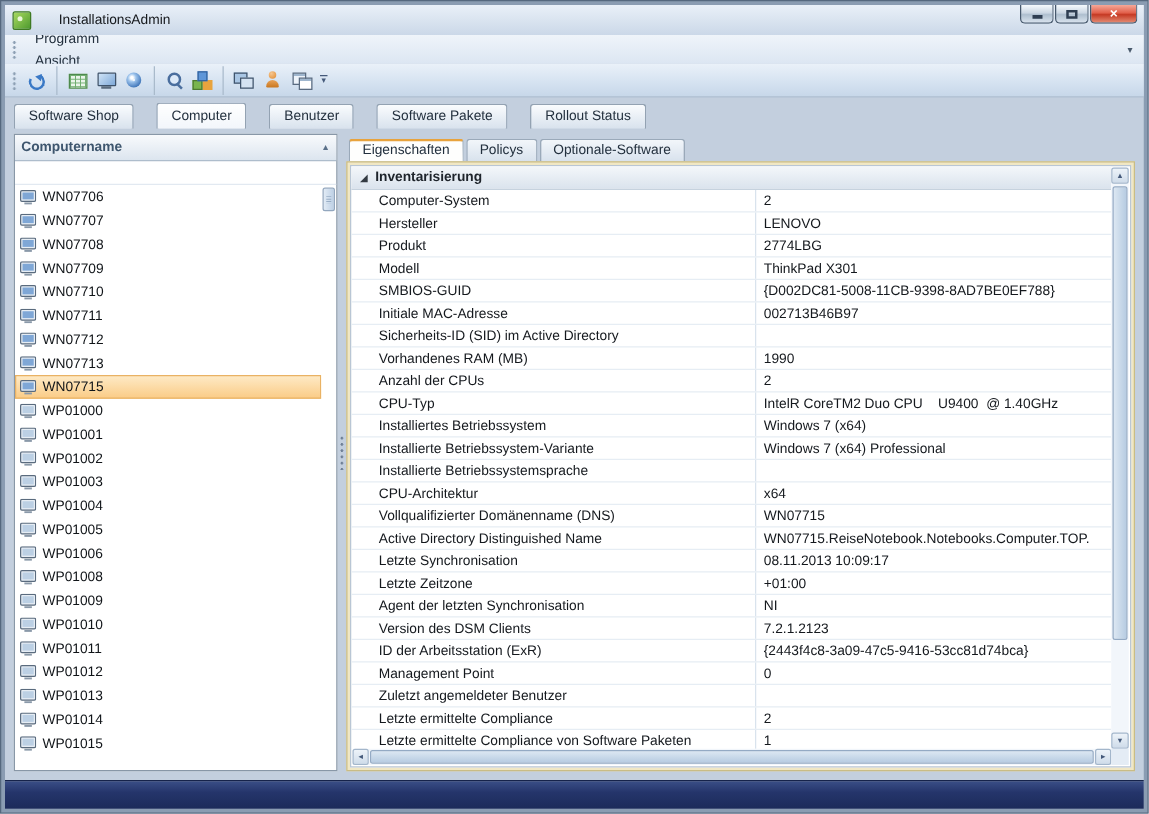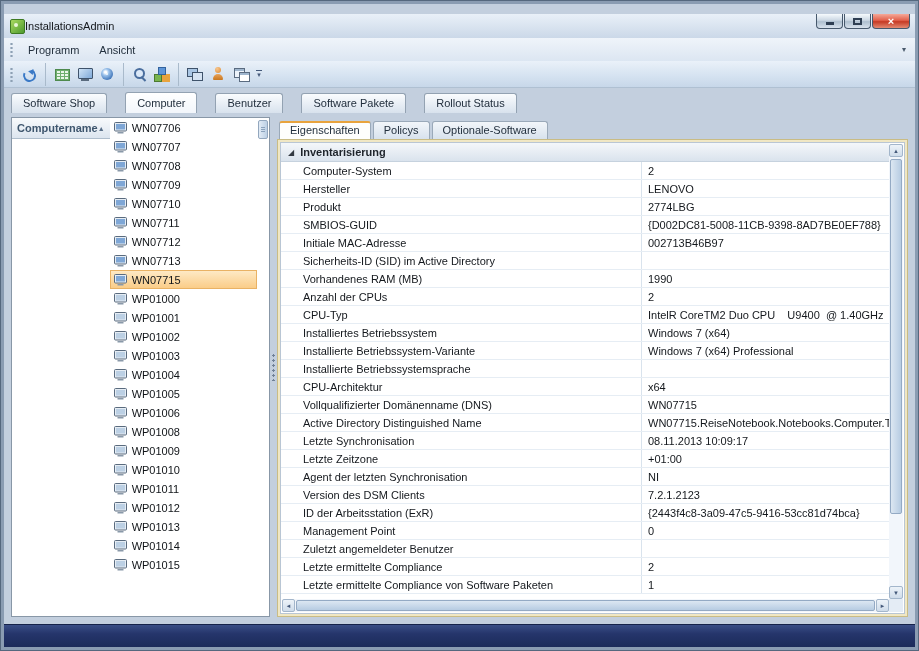--- a/index.html
+++ b/index.html
@@ -2,22 +2,22 @@
 <html><head>
 <meta charset="utf-8">
 <style>
   html,body{margin:0;padding:0;background:#FFFFFF;font-family:"Liberation Sans",sans-serif;}
   *{box-sizing:border-box;}
 
   .window{width:919px;height:651px;background:#8A9CB2;border:1px solid #55687E;padding:3px;position:relative;}
   .inner{width:100%;height:100%;display:flex;flex-direction:column;background:#C3CFDE;}
 
   
-  .titlebar{height:24px;display:flex;align-items:center;gap:0;padding:0 6px;position:relative;
-    background:linear-gradient(#E9F0F8,#CBD8E8);margin-top:10px;}
+  .titlebar{height:24px;display:flex;align-items:center;gap:22px;padding:0 6px;position:relative;
+    background:linear-gradient(#E9F0F8,#CBD8E8);}
   .app-icon{width:15px;height:15px;border-radius:2px;border:1px solid #3E7A22;position:relative;
     background:linear-gradient(135deg,#A8D960,#4E9A2E);}
   .app-icon::after{content:"";position:absolute;left:3px;top:3px;width:4px;height:4px;background:#E9F6D8;border-radius:50%;}
   .title-text{font-size:11px;color:#14171B;}
   .winbtns{position:absolute;top:0;right:5px;display:flex;gap:1px;}
   .winbtn{width:27px;height:15px;border:1px solid #46586C;border-top:none;border-radius:0 0 4px 4px;
     background:linear-gradient(#F6FAFD,#CBD7E3 45%,#AEBFCF 55%,#D8E2ED);display:flex;align-items:center;justify-content:center;cursor:default;}
   .winbtn .min-glyph{width:8px;height:3px;background:#2E3E52;margin-top:5px;}
   .winbtn .max-glyph{width:9px;height:7px;border:2px solid #2E3E52;}
   .winbtn.close{width:38px;background:linear-gradient(#F5A898,#E2604B 45%,#C53A24 55%,#E48A72);}
@@ -64,21 +64,21 @@
   
   .tabstrip{height:25px;display:flex;align-items:flex-end;gap:18px;padding:3px 0 0 7px;}
   .tab{font-size:11px;color:#23303E;padding:3px 11px 4px;border:1px solid #93A2B2;border-bottom:none;
     border-radius:3px 3px 0 0;background:linear-gradient(#FAFCFE,#D8E2ED);white-space:nowrap;}
   .tab.active{background:linear-gradient(#FFFFFF,#F2F6FB);padding-top:4px;margin-top:-1px;}
 
   
   .content{flex:1;min-height:0;display:flex;padding:4px 7px 7px;}
 
   
-  .left-panel{width:259px;background:#FFFFFF;border:1px solid #8897A7;display:flex;flex-direction:row;}
+  .left-panel{width:259px;background:#FFFFFF;border:1px solid #8897A7;display:flex;flex-direction:column;}
   .lp-header{height:21px;flex:none;display:flex;align-items:center;padding:0 5px;
     background:linear-gradient(#F8FAFC,#DCE5EF);border-bottom:1px solid #AEBDCC;}
   .lp-header-label{font-size:11px;font-weight:bold;color:#3E566E;}
   .lp-sort{margin-left:auto;font-size:7px;color:#5A7089;}
   .lp-filter{height:19px;flex:none;border-bottom:1px solid #E2E9F1;}
   .lp-list{flex:1;min-height:0;position:relative;overflow:hidden;padding-right:12px;}
   .lrow{height:19px;display:flex;align-items:center;gap:5px;padding:0 4px;font-size:11px;color:#101418;}
   .lrow.selected{background:linear-gradient(#FEEBC8,#FACB85);box-shadow:inset 0 0 0 1px #E9B264;}
   .pc-icon{flex:none;}
   .pc-icon .frame{fill:#E6EDF4;stroke:#5A6B7E;stroke-width:1;}
@@ -102,21 +102,21 @@
     border-radius:3px 3px 0 0;background:linear-gradient(#F2F6FA,#D8E2ED);}
   .rp-tab.active{background:#FEFEFD;border-top:2px solid #E8A33D;padding-top:1px;}
   .rp-body{flex:1;min-height:0;background:#F0E7C4;border:1px solid #C9BC85;padding:2px;}
   .grid{height:100%;background:#FFFFFF;border:1px solid #B9C6D4;position:relative;overflow:hidden;}
   .grid-main{position:absolute;left:0;top:0;right:15px;bottom:14px;overflow:hidden;}
   .group-header{height:19px;display:flex;align-items:center;gap:6px;padding-left:7px;
     background:linear-gradient(#F4F7FA,#DAE3ED);border-bottom:1px solid #C6D2DE;}
   .group-expander{font-size:8px;color:#333A42;}
   .group-label{font-size:11px;font-weight:bold;color:#1E242B;}
   .prow{height:18px;display:flex;border-bottom:1px solid #E6EDF4;font-size:11px;color:#14181D;}
-  .pname{width:361px;flex:none;display:flex;align-items:center;padding-left:22px;border-right:1px solid #D9E3ED;
+  .pname{width:324px;flex:none;display:flex;align-items:center;padding-left:22px;border-right:1px solid #D9E3ED;
     overflow:hidden;white-space:nowrap;}
   .pvalue{flex:1;display:flex;align-items:center;padding-left:6px;overflow:hidden;white-space:pre;}
 
   
   .vscroll{position:absolute;top:1px;right:1px;bottom:14px;width:14px;background:#F2F6FB;}
   .hscroll{position:absolute;left:1px;right:15px;bottom:1px;height:13px;background:#F2F6FB;display:flex;align-items:center;}
   .sb-btn{width:13px;height:13px;flex:none;display:flex;align-items:center;justify-content:center;
     font-size:6px;color:#44597A;border:1px solid #A3B6CB;border-radius:2px;
     background:linear-gradient(#EDF3F9,#CFDCEA);}
   .vscroll .sb-btn{width:14px;}
@@ -148,21 +148,21 @@
             <span class="max-glyph"></span>
           </div>
         <div class="winbtn close">
             <span class="x-glyph">×</span>
           </div>
       </div>
     </div>
 
     <div class="menubar">
       <span class="grip-v"></span>
-      <div style="display:flex;">
+      <div style="display:flex;flex-direction:column;">
 
       <span class="menu-item"><span>Programm</span></span>
           <span class="menu-item"><span>Ansicht</span></span>
         </div>
       <span class="overflow-right">▾</span>
     </div>
 
     <div class="toolbar">
       <span class="grip-v"></span>
       <div style="display:flex;align-items:center;">
@@ -444,20 +444,24 @@
                     <div class="pname">Computer-System</div>
                     <div class="pvalue">2</div>
                   </div>
                   <div class="prow">
                     <div class="pname">Hersteller</div>
                     <div class="pvalue">LENOVO</div>
                   </div>
                   <div class="prow">
                     <div class="pname">Produkt</div>
                     <div class="pvalue">2774LBG</div>
+                  </div>
+                  <div class="prow">
+                    <div class="pname">Modell</div>
+                    <div class="pvalue">ThinkPad X301</div>
                   </div>
                   <div class="prow">
                     <div class="pname">SMBIOS-GUID</div>
                     <div class="pvalue">{D002DC81-5008-11CB-9398-8AD7BE0EF788}</div>
                   </div>
                   <div class="prow">
                     <div class="pname">Initiale MAC-Adresse</div>
                     <div class="pvalue">002713B46B97</div>
                   </div>
                   <div class="prow">

